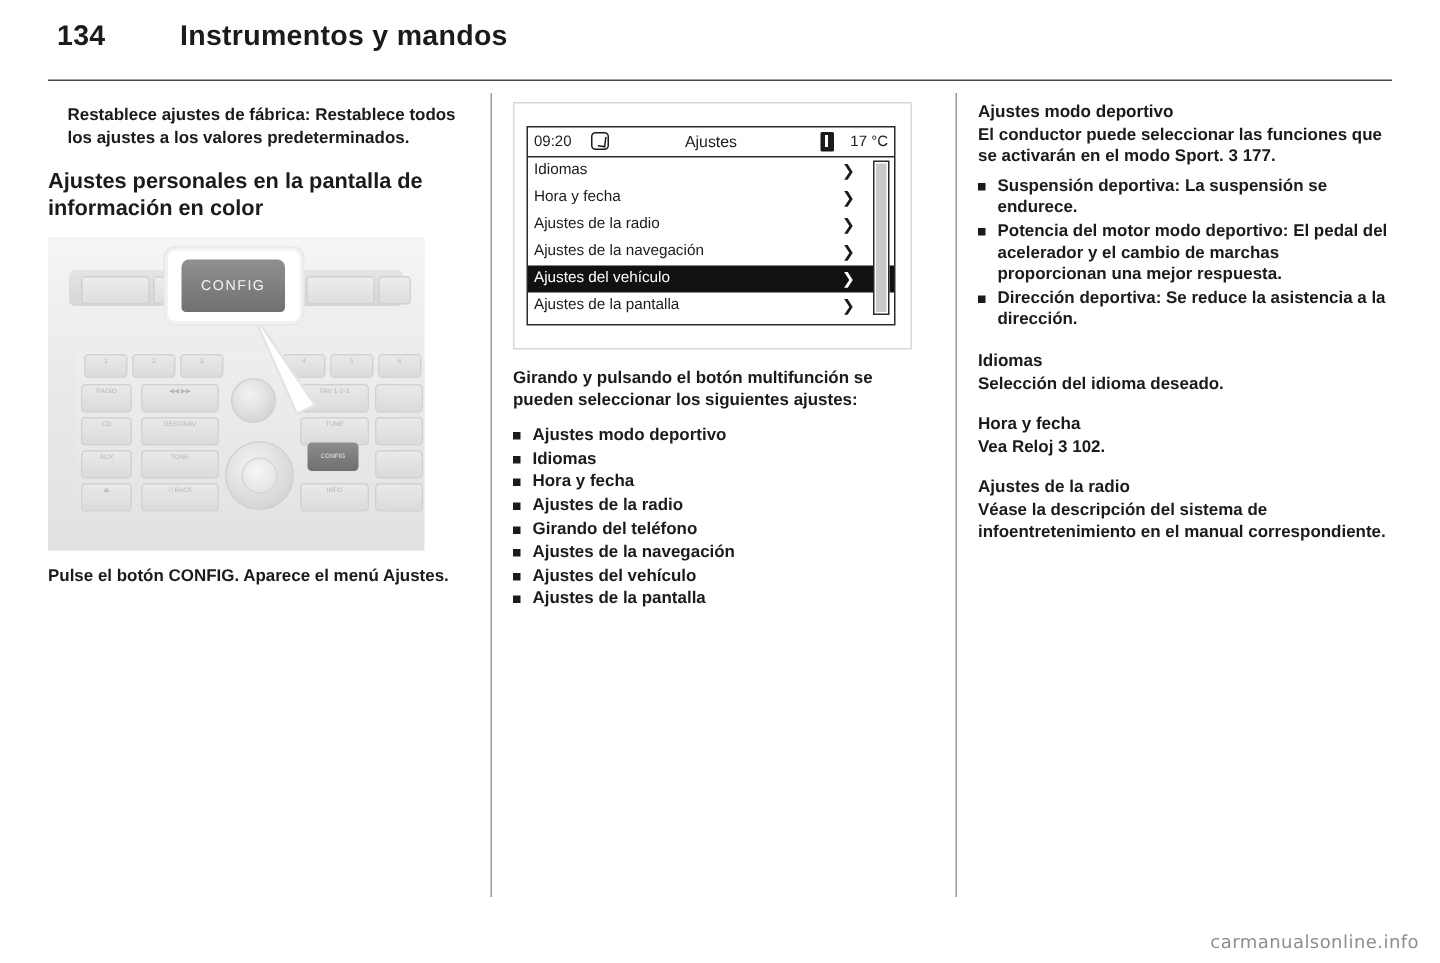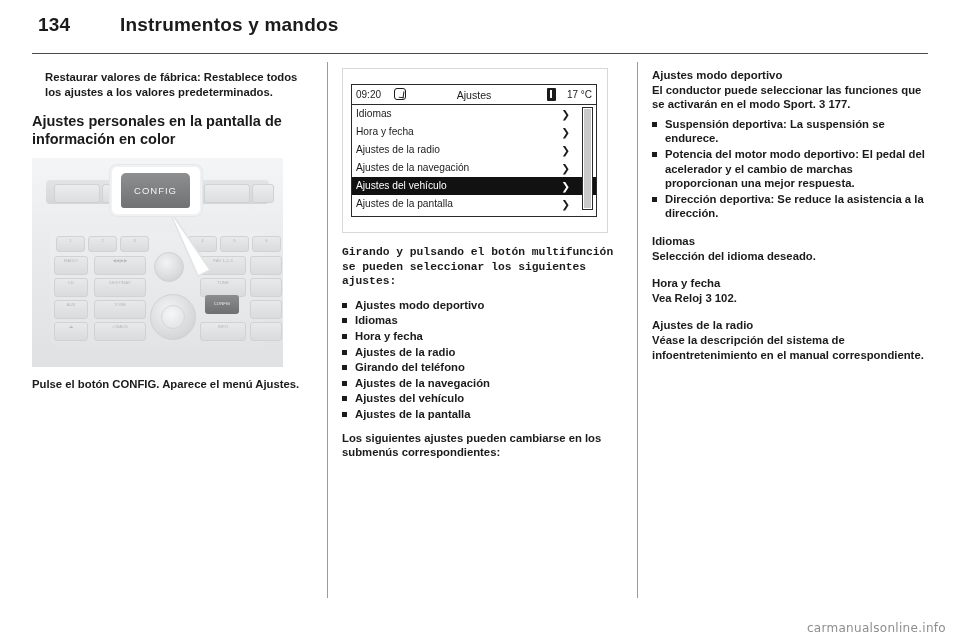--- a/index.html
+++ b/index.html
@@ -350,21 +350,21 @@
   <div id="page-number">134</div>
   <div id="page-title">Instrumentos y mandos</div>
 </div>
 <div id="header-rule"></div>
 
 <div class="col-rule" id="rule-1"></div>
 <div class="col-rule" id="rule-2"></div>
 
 <div class="column" id="col-left">
 
-  <p class="body" style="margin-left:13px;margin-top:2px;">Restaurar valores de fábrica: Restablece todos los ajustes a los valores predeterminados.</p>
+  <p class="body" style="margin-left:13px;margin-top:2px;">Restablece ajustes de fábrica: Restablece todos los ajustes a los valores predeterminados.</p>
 
   <div class="h2">Ajustes personales en la pantalla de información en color</div>
 
   <div id="console-photo">
     <div class="panel-bg"></div>
     <div class="strip-top"></div>
 
     <div class="tinybtn" style="left:22px;top:26px;width:44px;"></div>
     <div class="tinybtn" style="left:70px;top:26px;width:44px;"></div>
     <div class="tinybtn" style="left:172px;top:26px;width:44px;"></div>
@@ -458,34 +458,33 @@
           <span class="cid-arrow">❯</span>
         </div>
         <div id="cid-scrollbar">
           <div id="cid-thumb"></div>
         </div>
       </div>
 
     </div>
   </div>
 
-  <p class="body spaced" style="margin-top:12px;font-family:Liberation Mono, monospace;">Girando y pulsando el botón multifunción se pueden seleccionar los siguientes ajustes:</p>
+  <p class="body spaced" style="margin-top:12px;">Girando y pulsando el botón multifunción se pueden seleccionar los siguientes ajustes:</p>
 
   <ul class="bullets" style="margin-top:9px;">
     <li><span class="sq"></span><span>Ajustes modo deportivo</span></li>
     <li><span class="sq"></span><span>Idiomas</span></li>
     <li><span class="sq"></span><span>Hora y fecha</span></li>
     <li><span class="sq"></span><span>Ajustes de la radio</span></li>
     <li><span class="sq"></span><span>Girando del teléfono</span></li>
     <li><span class="sq"></span><span>Ajustes de la navegación</span></li>
     <li><span class="sq"></span><span>Ajustes del vehículo</span></li>
     <li><span class="sq"></span><span>Ajustes de la pantalla</span></li>
   </ul>
 
-  <p class="body spaced">Los siguientes ajustes pueden cambiarse en los submenús correspondientes:</p>
 </div>
 
 <div class="column" id="col-right">
 
   <div class="h3" style="margin-top:0;">Ajustes modo deportivo</div>
   <p class="body"><span>El conductor puede seleccionar las funciones que se activarán en el modo Sport.</span>
     <span class="ref-arrow">3</span>
     <span>177.</span>
   </p>
 

